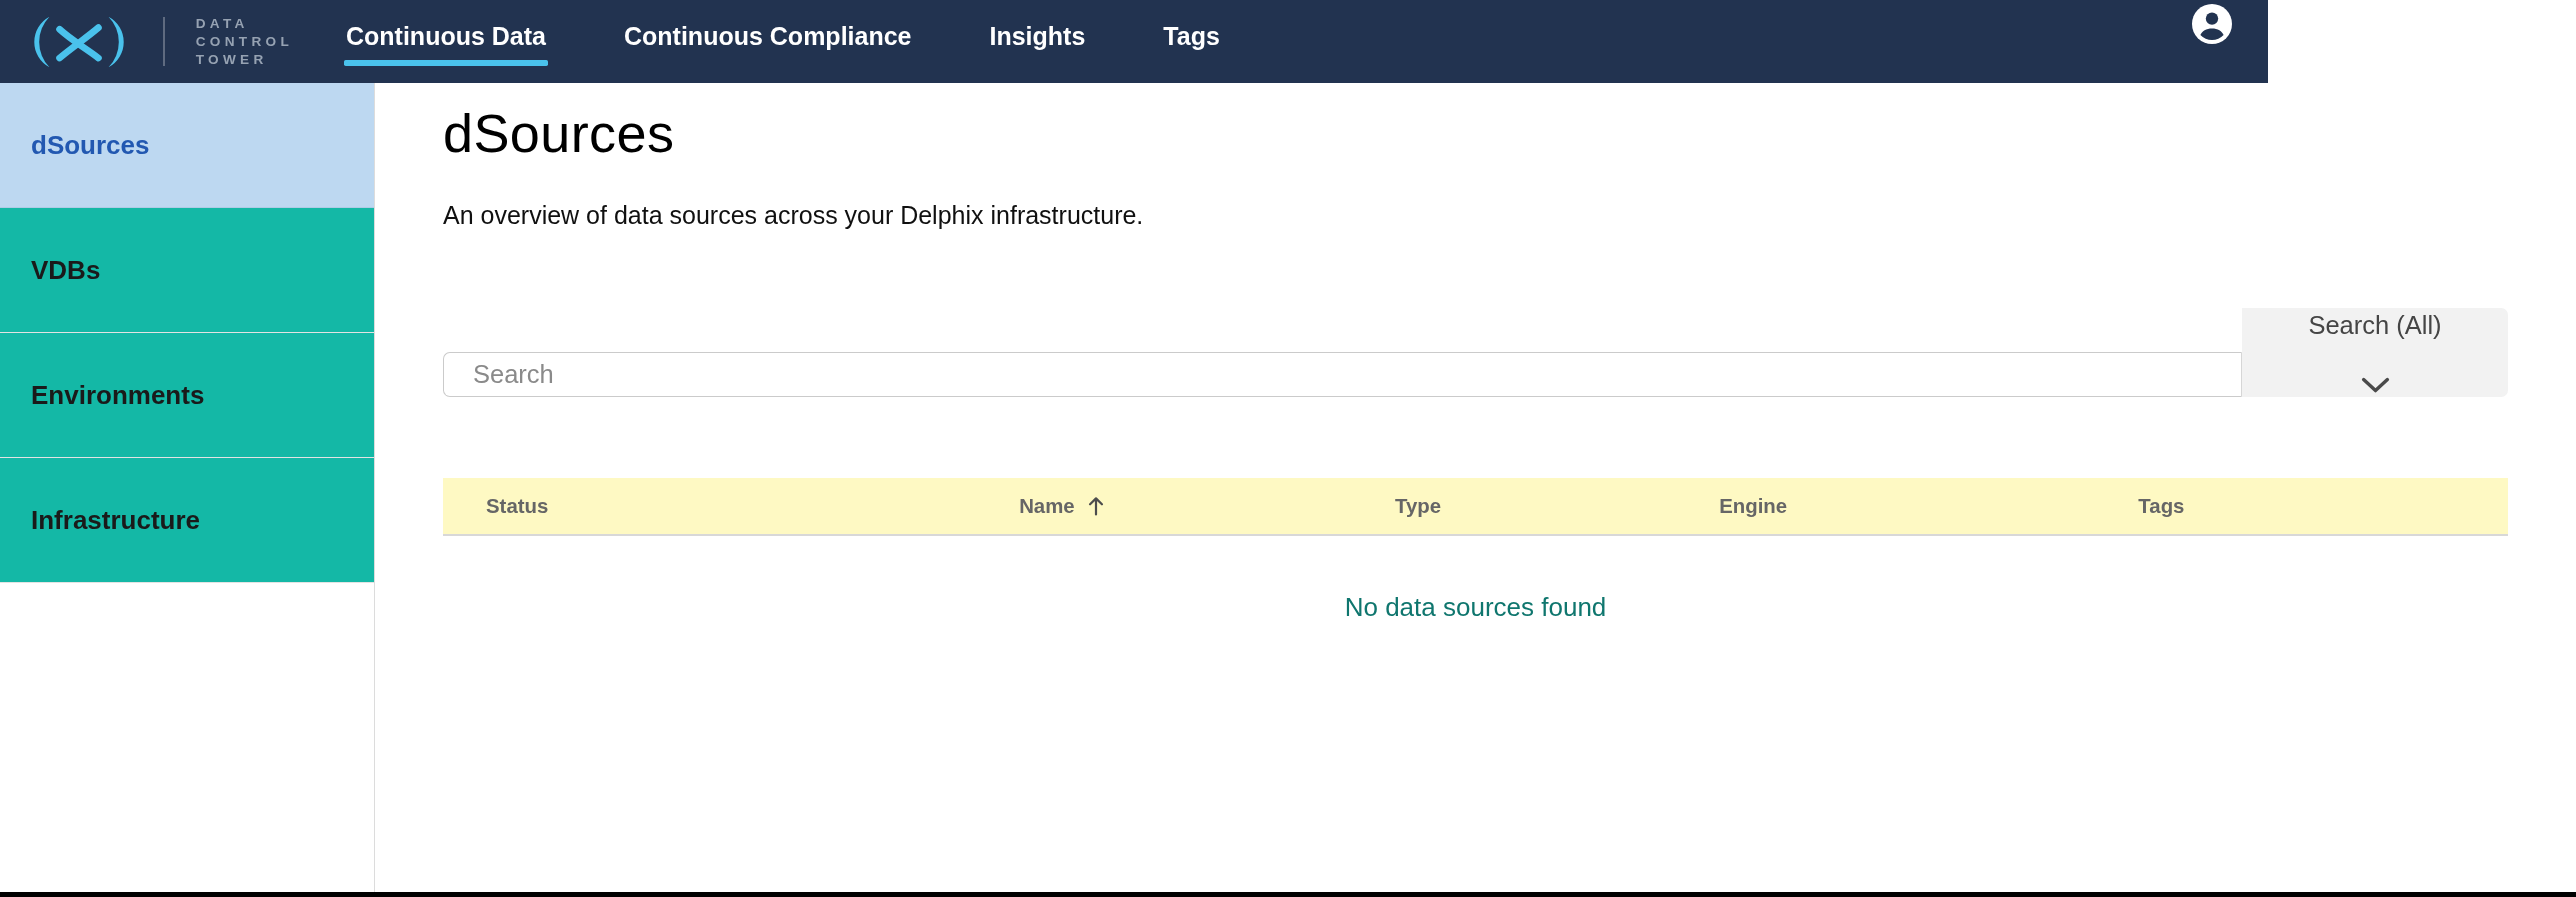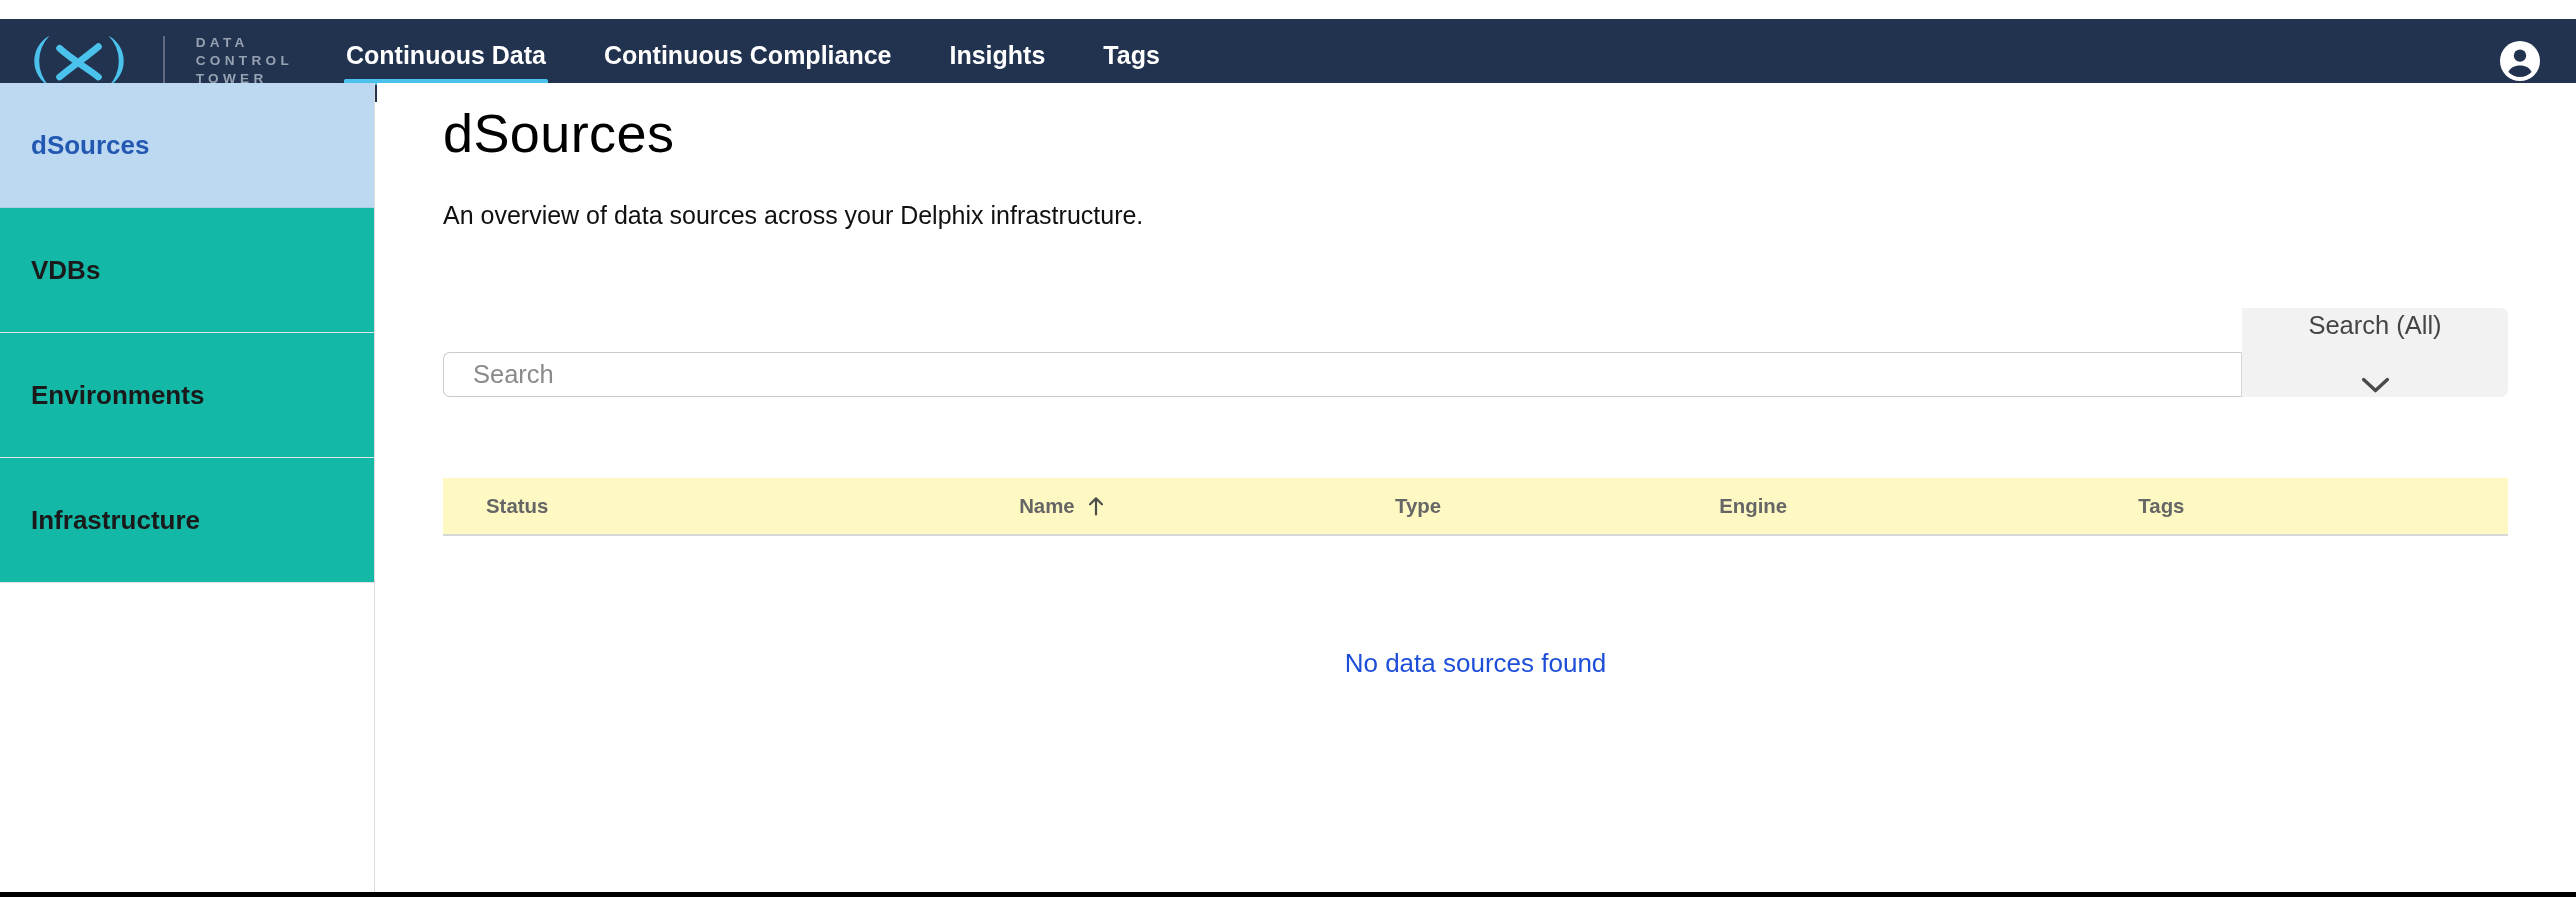--- a/index.html
+++ b/index.html
@@ -6,38 +6,38 @@
   html, body { width: 2576px; height: 897px; overflow: hidden; }
   body {
     font-family: "Liberation Sans", "DejaVu Sans", sans-serif;
     background: #ffffff;
     position: relative;
   }
 
   
   .navbar {
     position: absolute; top: 0; left: 0;
-    width: 2576px; height: 83px;
+    width: 2268px; height: 83px;
     background: #223350;
-    display: flex; align-items: center; margin-top: 19px;
+    display: flex; 
   }
   .logo-block { display: flex; align-items: center; margin-left: 29px; }
   .logo-mark { width: 100px; height: 54px; display: block; }
   .logo-divider {
     width: 1.7px; height: 49px;
     background: rgba(255,255,255,0.28);
     margin: 0 31px 0 34px;
   }
   .brand-text {
     color: #96A2B2;
     font-size: 13.6px; font-weight: 700;
     letter-spacing: 4.3px; line-height: 18px;
     white-space: pre-line;
   }
-  .nav-items { display: flex; align-items: center; margin-left: 53px; height: 100%; }
+  .nav-items { display: flex; align-items: center; margin-left: 53px; height: 100%; gap: 20px; }
   .nav-item {
     color: #ffffff; font-size: 25px; font-weight: 700;
     margin-right: 58px; cursor: pointer;
     height: 100%; display: flex; align-items: center;
     position: relative; text-decoration: none;
   }
   .nav-item.active::after {
     content: ""; position: absolute;
     left: -1.7px; right: -1.7px; bottom: 17px;
     height: 6px; background: #4AC2EC; border-radius: 1.7px;
@@ -130,22 +130,22 @@
   .th {
     font-size: 20.4px; font-weight: 700; color: #666666;
     display: flex; align-items: center; cursor: pointer;
   }
   .th:first-child { padding-left: 43px; }
   .sort-arrow { margin-left: 10.2px; width: 22px; height: 22px; }
   .sort-arrow svg { width: 22px; height: 22px; display: block; }
 
   .empty-message {
     text-align: center;
-    padding-top: 112px;
-    font-size: 26px; color: #1d4ed8;
+    padding-top: 56px;
+    font-size: 26px; color: #0f766e;
   }
 
   
   .bottom-bar {
     position: absolute; bottom: 0; left: 0;
     width: 2576px; height: 5.1px; background: #000000;
   }
 </style>
 </head>
 <body>

